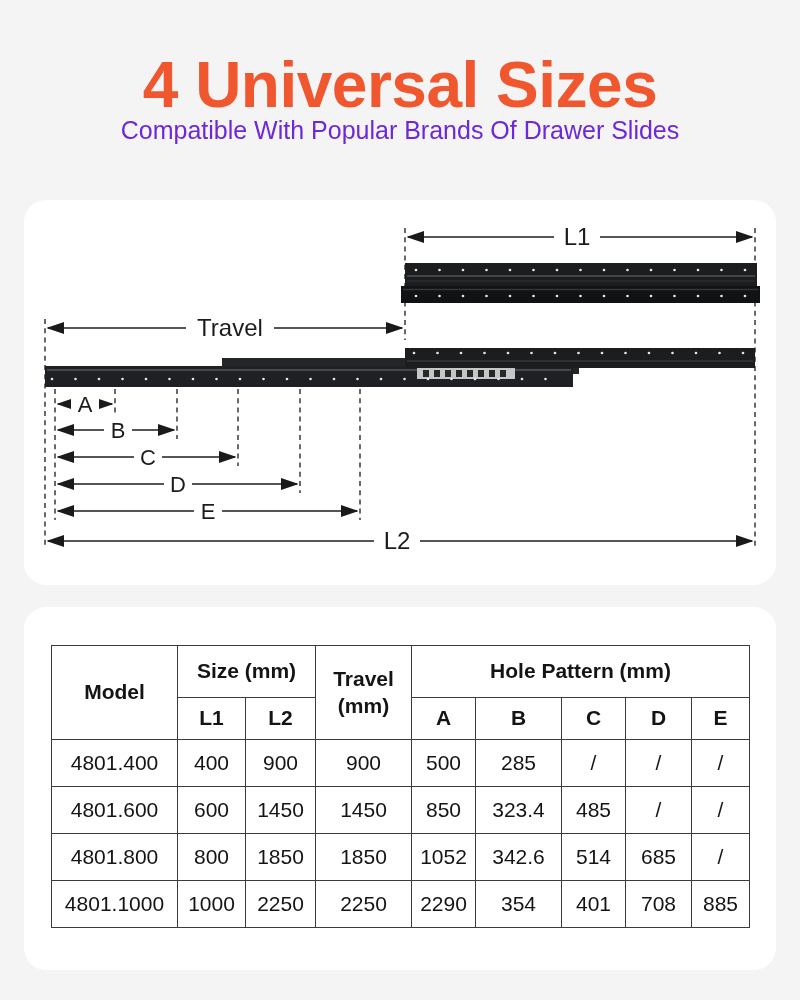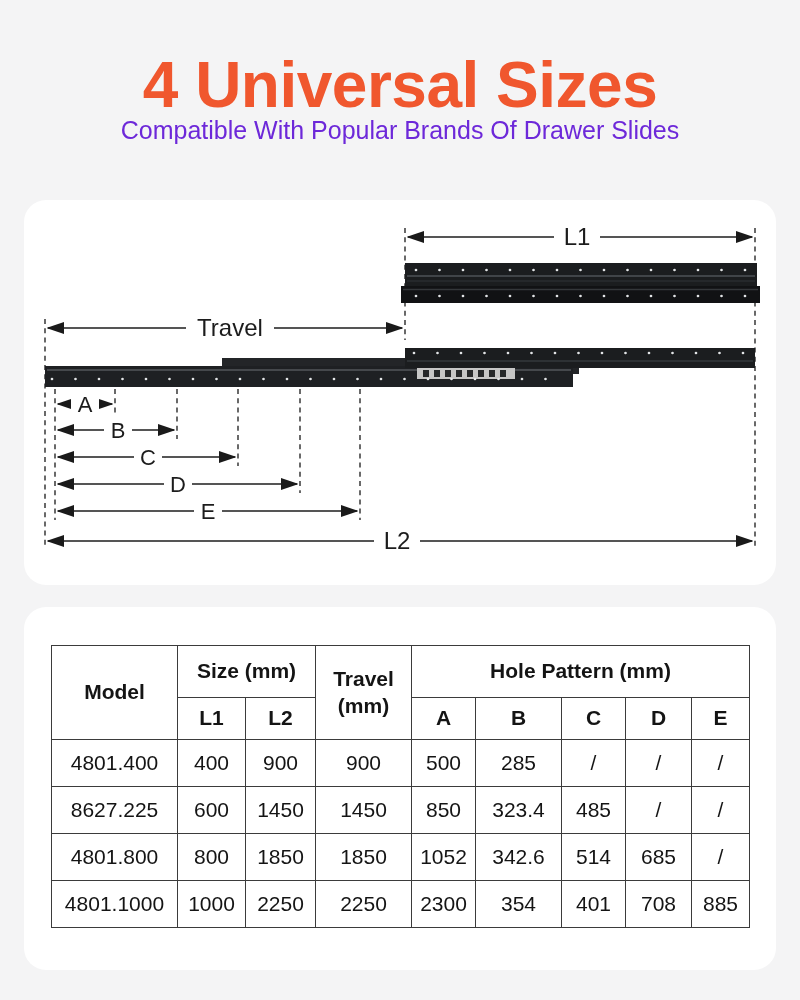--- a/index.html
+++ b/index.html
@@ -173,21 +173,21 @@
         <td>400</td>
         <td>900</td>
         <td>900</td>
         <td>500</td>
         <td>285</td>
         <td>/</td>
         <td>/</td>
         <td>/</td>
       </tr>
       <tr class="drow">
-        <td>8627.225</td>
+        <td>4801.600</td>
         <td>600</td>
         <td>1450</td>
         <td>1450</td>
         <td>850</td>
         <td>323.4</td>
         <td>485</td>
         <td>/</td>
         <td>/</td>
       </tr>
       <tr class="drow">
@@ -199,21 +199,21 @@
         <td>342.6</td>
         <td>514</td>
         <td>685</td>
         <td>/</td>
       </tr>
       <tr class="drow">
         <td>4801.1000</td>
         <td>1000</td>
         <td>2250</td>
         <td>2250</td>
-        <td>2300</td>
+        <td>2290</td>
         <td>354</td>
         <td>401</td>
         <td>708</td>
         <td>885</td>
       </tr>
     </tbody>
       </table>
   </div>
 
 </div>

